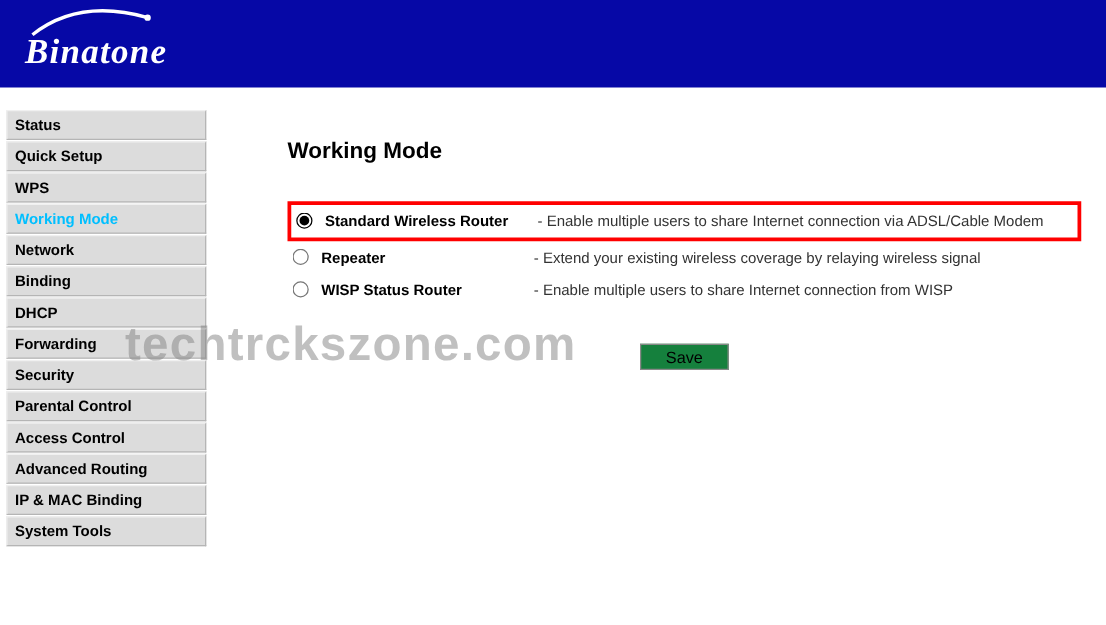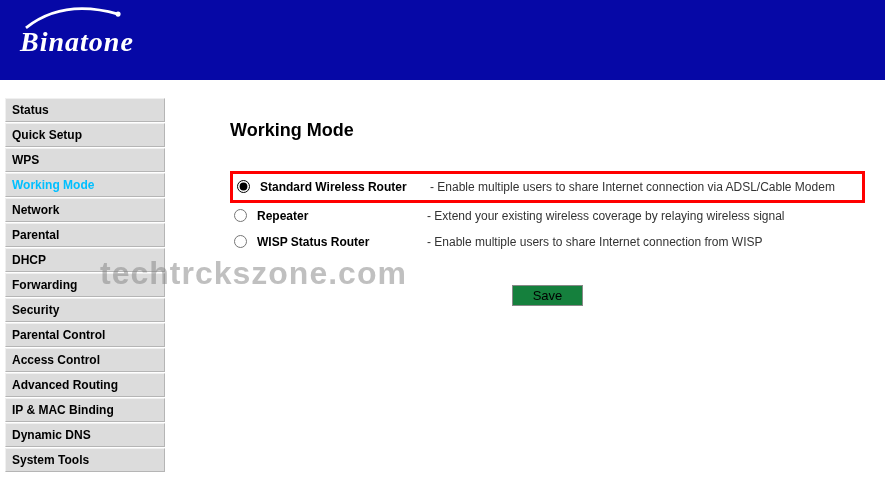--- a/index.html
+++ b/index.html
@@ -1,61 +1,60 @@
 <!DOCTYPE html>
 <html><head>
   <meta charset="utf-8">
   <style>
     * { margin: 0; padding: 0; box-sizing: border-box; }
     body { font-family: Arial, Helvetica, sans-serif; font-size: 12px; width: 885px; height: 500px; background: #fff; position: relative; overflow: hidden; }
-    .header { background: #0608a6; height: 80px; padding: 8px 20px; position: relative; }
+    .header { background: #0608a6; height: 70px; padding: 8px 20px; position: relative; }
     .logo { color: #fff; font-size: 28px; font-style: italic; font-weight: bold; font-family: 'Times New Roman', serif; position: relative; display: inline-block; padding-top: 18px; letter-spacing: 1px; }
     .logo-swoosh { position: absolute; top: 4px; left: 24px; width: 98px; height: 30px; }
     .container { display: flex; }
     .sidebar { width: 170px; padding: 18px 5px 0 5px; }
     .nav-item { background: #dcdcdc; border: 1px solid #b5b5b5; border-top: 1px solid #f0f0f0; border-left: 1px solid #f0f0f0; padding: 4px 6px; margin-bottom: 1px; font-weight: bold; font-size: 12px; color: #000; cursor: pointer; }
     .nav-item.active { color: #00bfff; }
     .main { flex: 1; padding: 40px 20px 0 60px; }
     .page-title { font-size: 18px; font-weight: bold; color: #000; margin-bottom: 30px; }
     .option-row { display: flex; padding: 6px 4px; font-size: 12px; }
     .option-row.highlighted { border: 3px solid #ff0000; }
     .radio { width: 13px; height: 13px; margin-right: 10px; flex-shrink: 0; accent-color: #000; }
     .option-label { font-weight: bold; width: 170px; flex-shrink: 0; }
     .option-desc { color: #333; }
     .save-row { text-align: center; margin-top: 30px; }
     .save-btn { background: #15803d; border: 1px solid #888; padding: 2px 20px; font-size: 13px; font-family: inherit; cursor: pointer; }
-    .watermark { position: absolute; top: 255px; left: 100px; font-size: 32px; font-weight: bold; color: rgba(130,130,130,0.5); letter-spacing: 1px; pointer-events: none; z-index: 100; font-family: Arial, sans-serif; }
+    .watermark { position: absolute; top: 255px; left: 100px; font-size: 38px; font-weight: bold; color: rgba(130,130,130,0.5); letter-spacing: 1px; pointer-events: none; z-index: 100; font-family: Arial, sans-serif; }
   </style>
 </head>
 <body>
 
 <div class="header">
   <svg class="logo-swoosh" viewBox="0 0 100 30">
     <path d="M 2 24 Q 40 -6 96 10" stroke="#fff" stroke-width="2.8" fill="none"></path>
     <circle cx="96" cy="10" r="2.6" fill="#fff"></circle>
   </svg>
   <div class="logo">Binatone</div>
 </div>
 
 <div class="container">
   <div class="sidebar">
     <div class="nav-item">Status</div>
     <div class="nav-item">Quick Setup</div>
     <div class="nav-item">WPS</div>
     <div class="nav-item active">Working Mode</div>
     <div class="nav-item">Network</div>
-    <div class="nav-item">Parental</div>
+    <div class="nav-item">Binding</div>
     <div class="nav-item">DHCP</div>
     <div class="nav-item">Forwarding</div>
     <div class="nav-item">Security</div>
     <div class="nav-item">Parental Control</div>
     <div class="nav-item">Access Control</div>
     <div class="nav-item">Advanced Routing</div>
     <div class="nav-item">IP &amp; MAC Binding</div>
-    <div class="nav-item">Dynamic DNS</div>
     <div class="nav-item">System Tools</div>
   </div>
 
   <div class="main">
     <div class="page-title">Working Mode</div>
 
     <div>
       <div class="option-row highlighted">
         <input type="radio" class="radio" checked="" style="">
         <span class="option-label">Standard Wireless Router</span>

